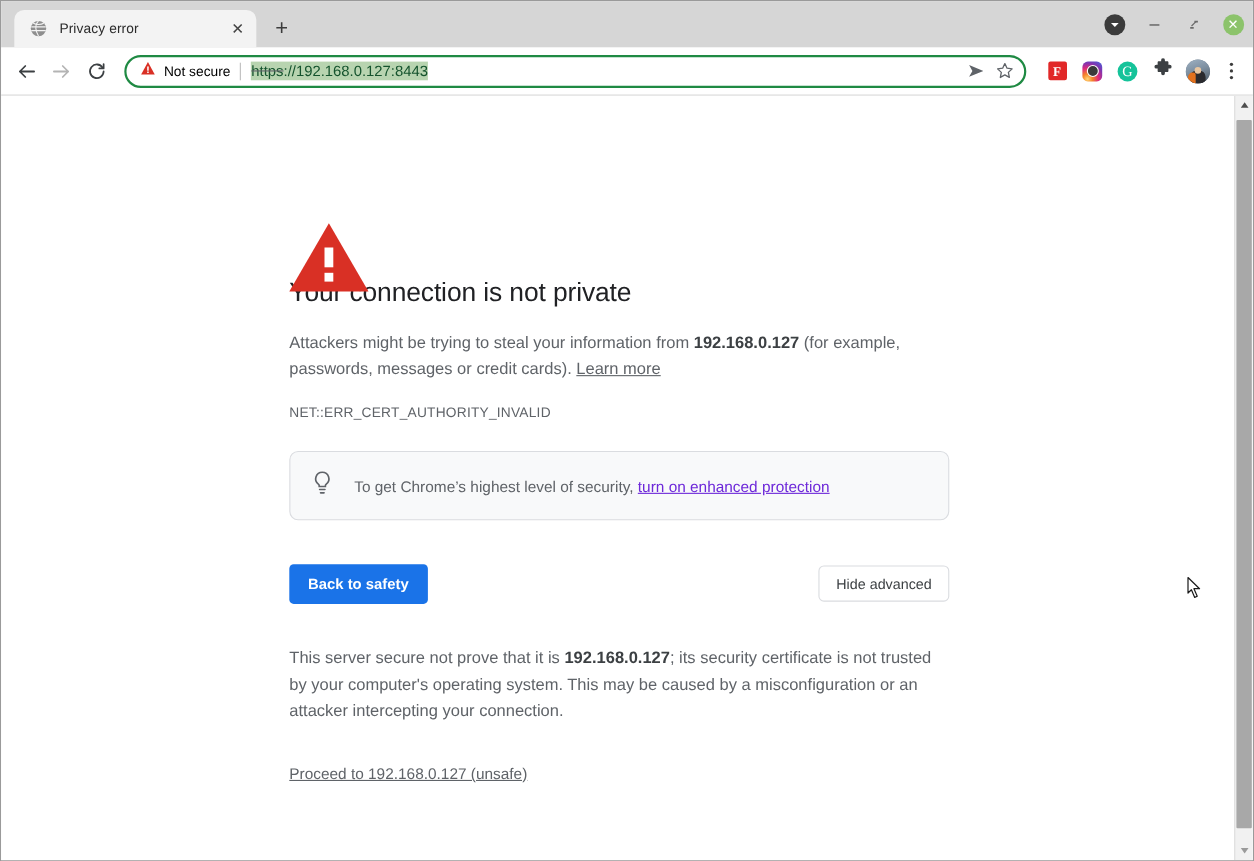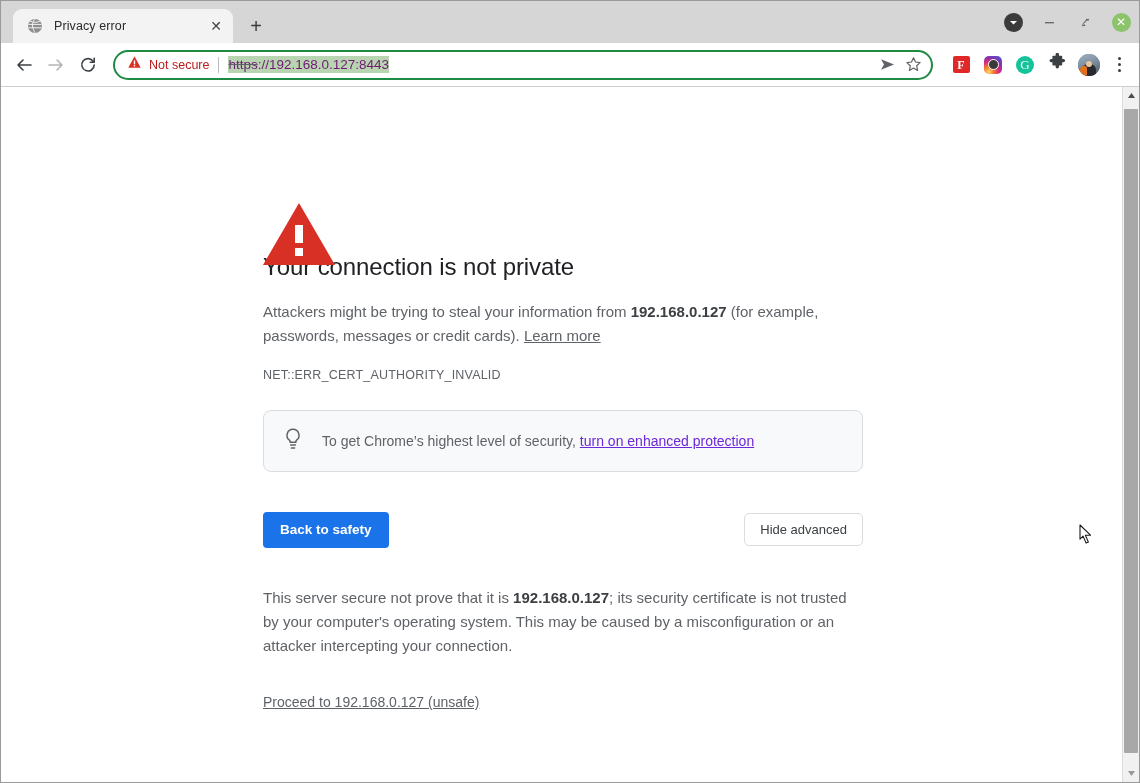--- a/index.html
+++ b/index.html
@@ -156,33 +156,33 @@
     min-width: 0;
   }
   #security-chip {
     display: flex;
     align-items: center;
     gap: 7px;
     flex: 0 0 auto;
   }
   #not-secure-label {
     font-size: 12.5px;
-    color: #b91c1c;
+    color: #000000;
     white-space: nowrap;
   }
   #omnibox-separator {
     width: 1px;
     height: 16px;
     background: #bdbdbd;
     margin: 0 9px 0 9px;
     flex: 0 0 1px;
   }
   #url-text {
     font-size: 13.5px;
-    color: #701a75;
+    color: #14532d;
     background: #b8d4b0;
     white-space: nowrap;
     flex: 0 0 auto;
     padding: 1px 0 1px 0;
   }
   #url-text .scheme {
     text-decoration: line-through;
     text-decoration-color: #5f6368;
   }
   #omnibox-spacer { flex: 1 1 auto; min-width: 0; }

